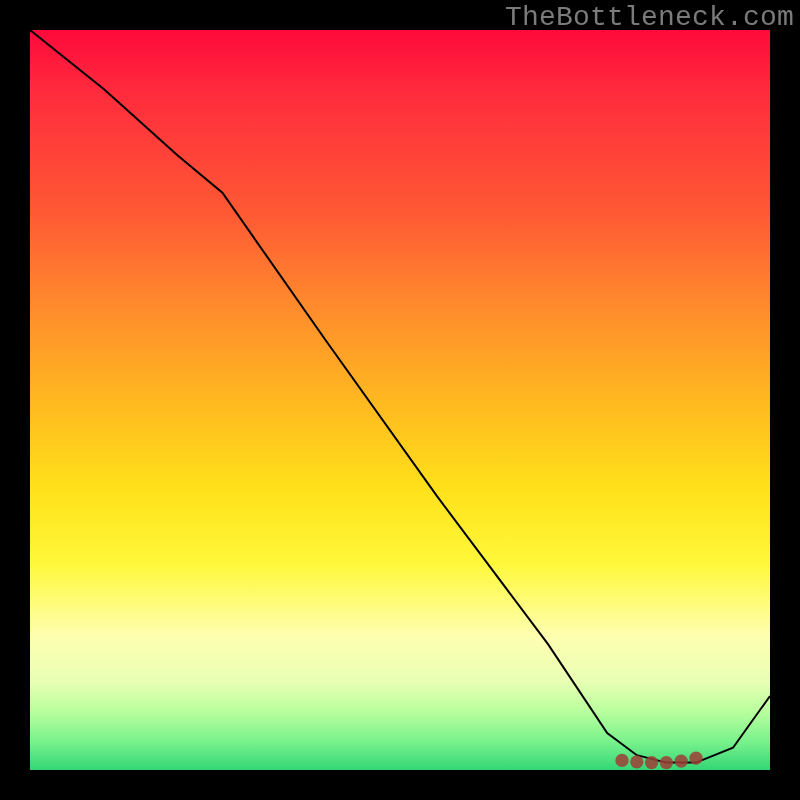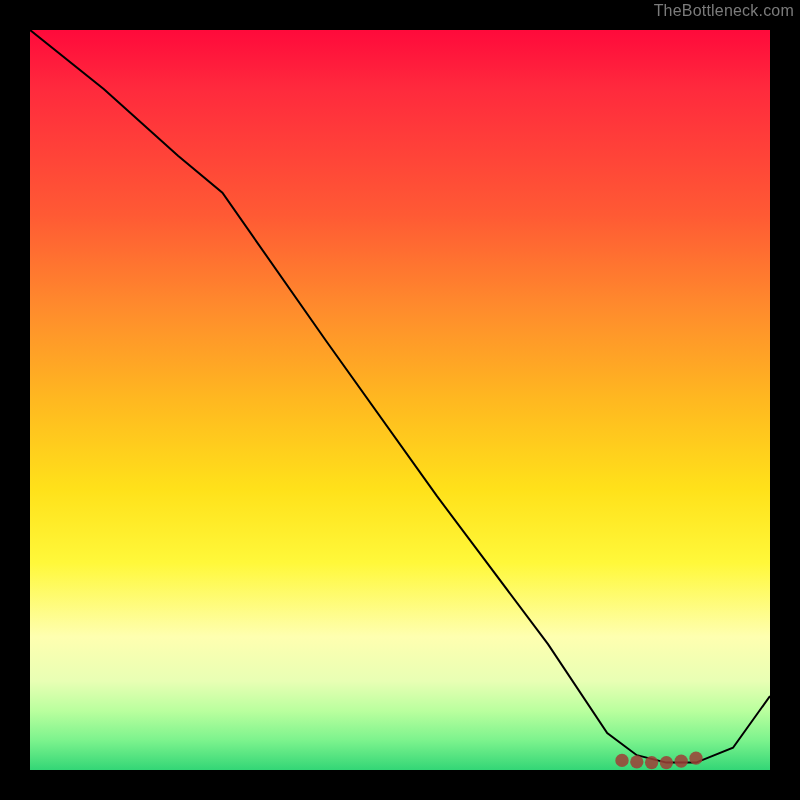--- a/index.html
+++ b/index.html
@@ -15,24 +15,25 @@
     position: relative;
     width: 800px;
     height: 800px;
     background: #000;
   }
   .watermark {
     position: absolute;
     top: 2px;
     right: 6px;
     color: #7b7b7b;
-    font-size: 16px;
+    font-size: 28px;
     font-weight: 500;
     letter-spacing: 0.2px;
     z-index: 5;
+    font-family: Liberation Mono, monospace;
   }
   .plot {
     position: absolute;
     left: 30px;
     top: 30px;
     width: 740px;
     height: 740px;
   }
   .gradient {
     position: absolute;

